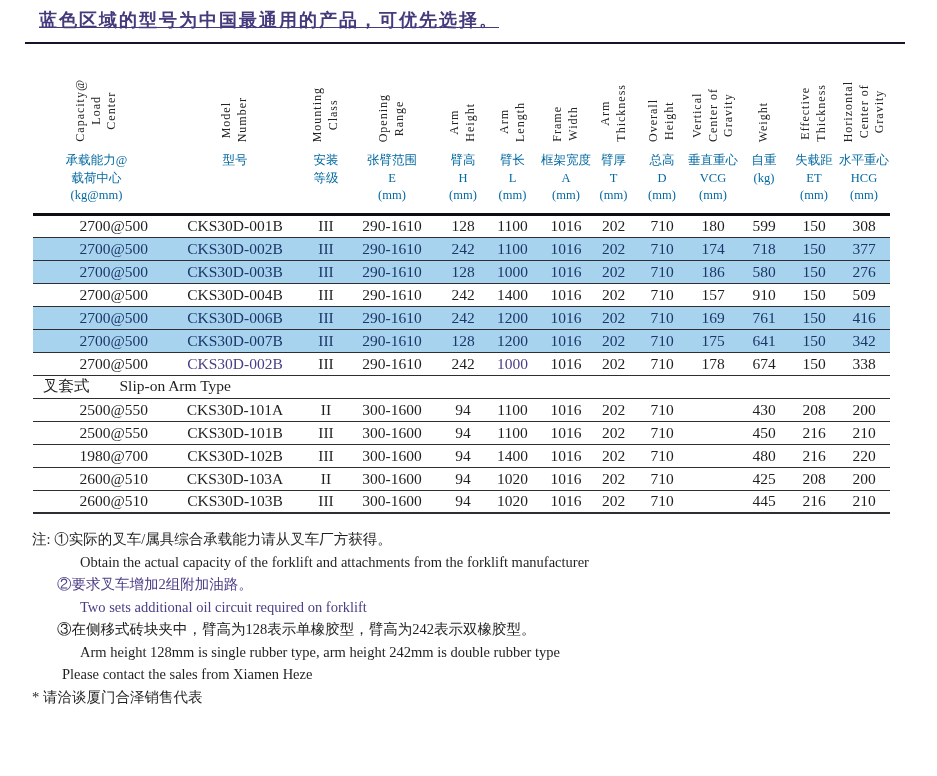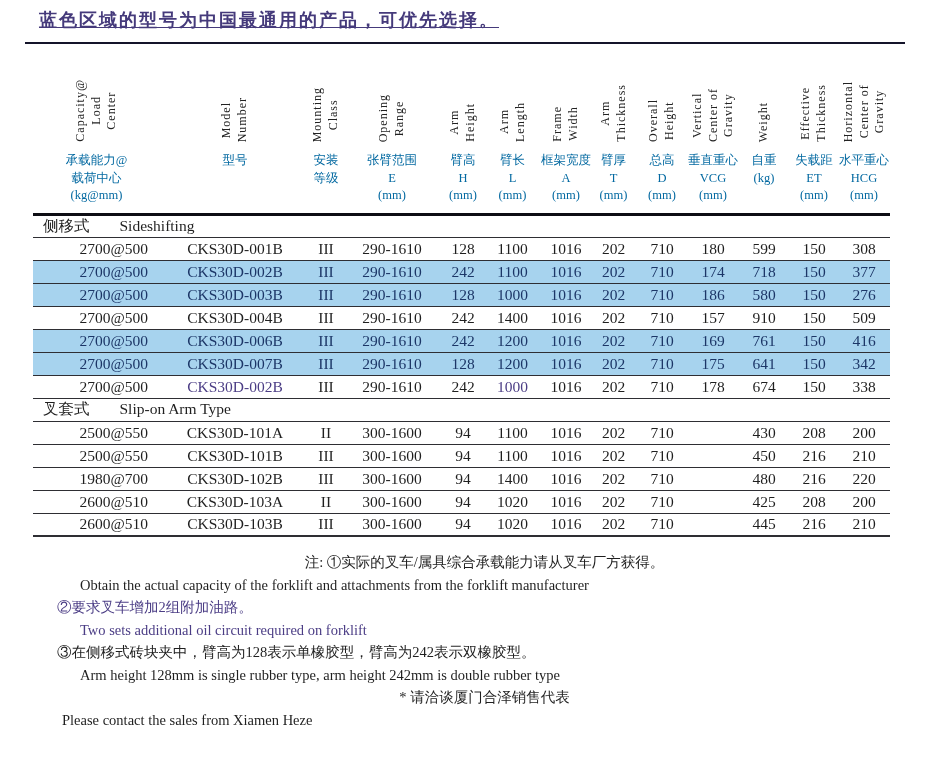--- a/index.html
+++ b/index.html
@@ -42,21 +42,21 @@
   tbody tr{border-top:1.6px solid var(--line);}
   tbody tr:first-child{border-top:none;}
   tbody td, tbody th{height:23px;font-size:15.5px;text-align:center;font-weight:normal;}
   tbody th.section-cell{text-align:left;padding-left:10px;font-size:15.5px;}
   .section-en{margin-left:30px;}
   tbody td.capacity-cell{text-align:right;padding-right:12px;}
   tr.hl td{background:var(--highlight);color:var(--highlight_text);}
   td.accent{color:var(--accent);}
   .notes{margin:14px 0 0 30px;}
   .note-line{font-size:14.5px;line-height:22.5px;white-space:pre;}
-  .lv0{padding-left:2px;text-align:center;} .lv1{padding-left:27px;} .lv2{padding-left:50px;} .lv3{padding-left:32px;}
+  .lv0{padding-left:2px;} .lv1{padding-left:27px;} .lv2{padding-left:50px;} .lv3{padding-left:32px;}
   .purple{color:var(--accent);}
 </style>
 </head>
 <body>
 
 <div class="page">
   <div class="title">蓝色区域的型号为中国最通用的产品，可优先选择。</div>
   <div class="title-rule"></div>
 
   <table>
@@ -165,23 +165,20 @@
           </th>
           <th>
             <div class="zh">水平重心
 HCG
 (mm)</div>
           </th>
         </tr>
       </thead>
     <tbody id="tbody">
         <tr>
-          <th class="section-cell" colspan="13"><span>侧移式</span><span class="section-en">Sideshifting</span></th>
-        </tr>
-        <tr>
           <td class="capacity-cell">2700@500</td>
           <td>CKS30D-001B</td>
           <td>III</td>
           <td>290-1610</td>
           <td>128</td>
           <td>1100</td>
           <td>1016</td>
           <td>202</td>
           <td>710</td>
           <td>180</td>
@@ -360,16 +357,16 @@
       </tbody>
   </table>
 
   <div class="notes" id="notes">
       <div class="note-line lv0">注: ①实际的叉车/属具综合承载能力请从叉车厂方获得。</div>
       <div class="note-line lv2">Obtain the actual capacity of the forklift and attachments from the forklift manufacturer</div>
       <div class="note-line lv1 purple">②要求叉车增加2组附加油路。</div>
       <div class="note-line lv2 purple">Two sets additional oil circuit required on forklift</div>
       <div class="note-line lv1">③在侧移式砖块夹中，臂高为128表示单橡胶型，臂高为242表示双橡胶型。</div>
       <div class="note-line lv2">Arm height 128mm is single rubber type, arm height 242mm is double rubber type</div>
+      <div class="note-line lv3">Please contact the sales from Xiamen Heze</div>
       <div class="note-line lv0">* 请洽谈厦门合泽销售代表</div>
-      <div class="note-line lv3">Please contact the sales from Xiamen Heze</div>
     </div>
 </div>
 
 </body></html>

